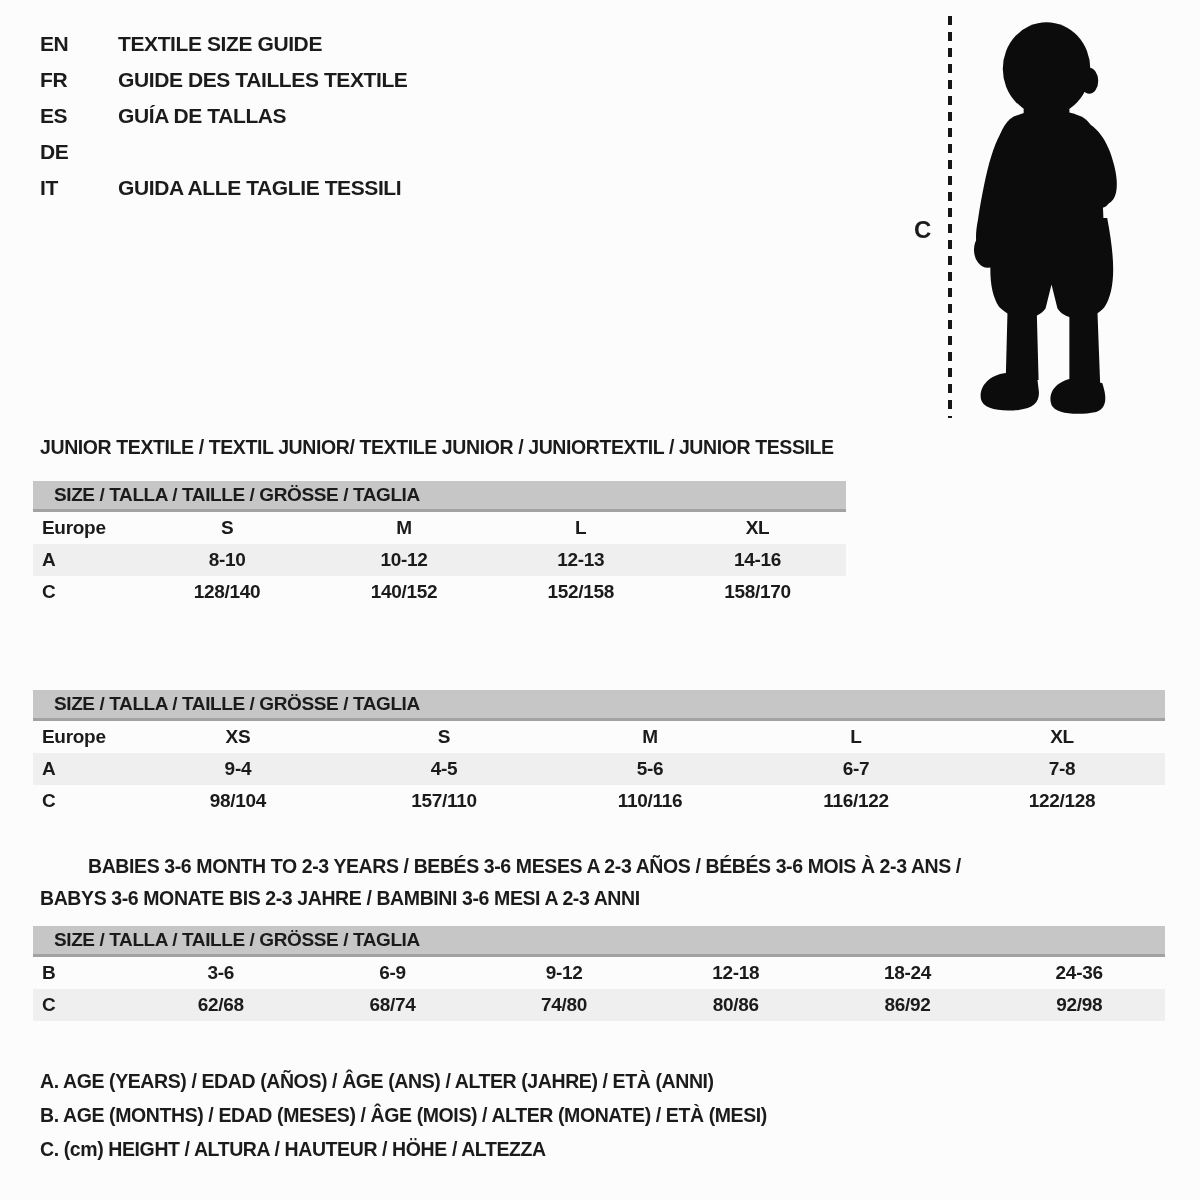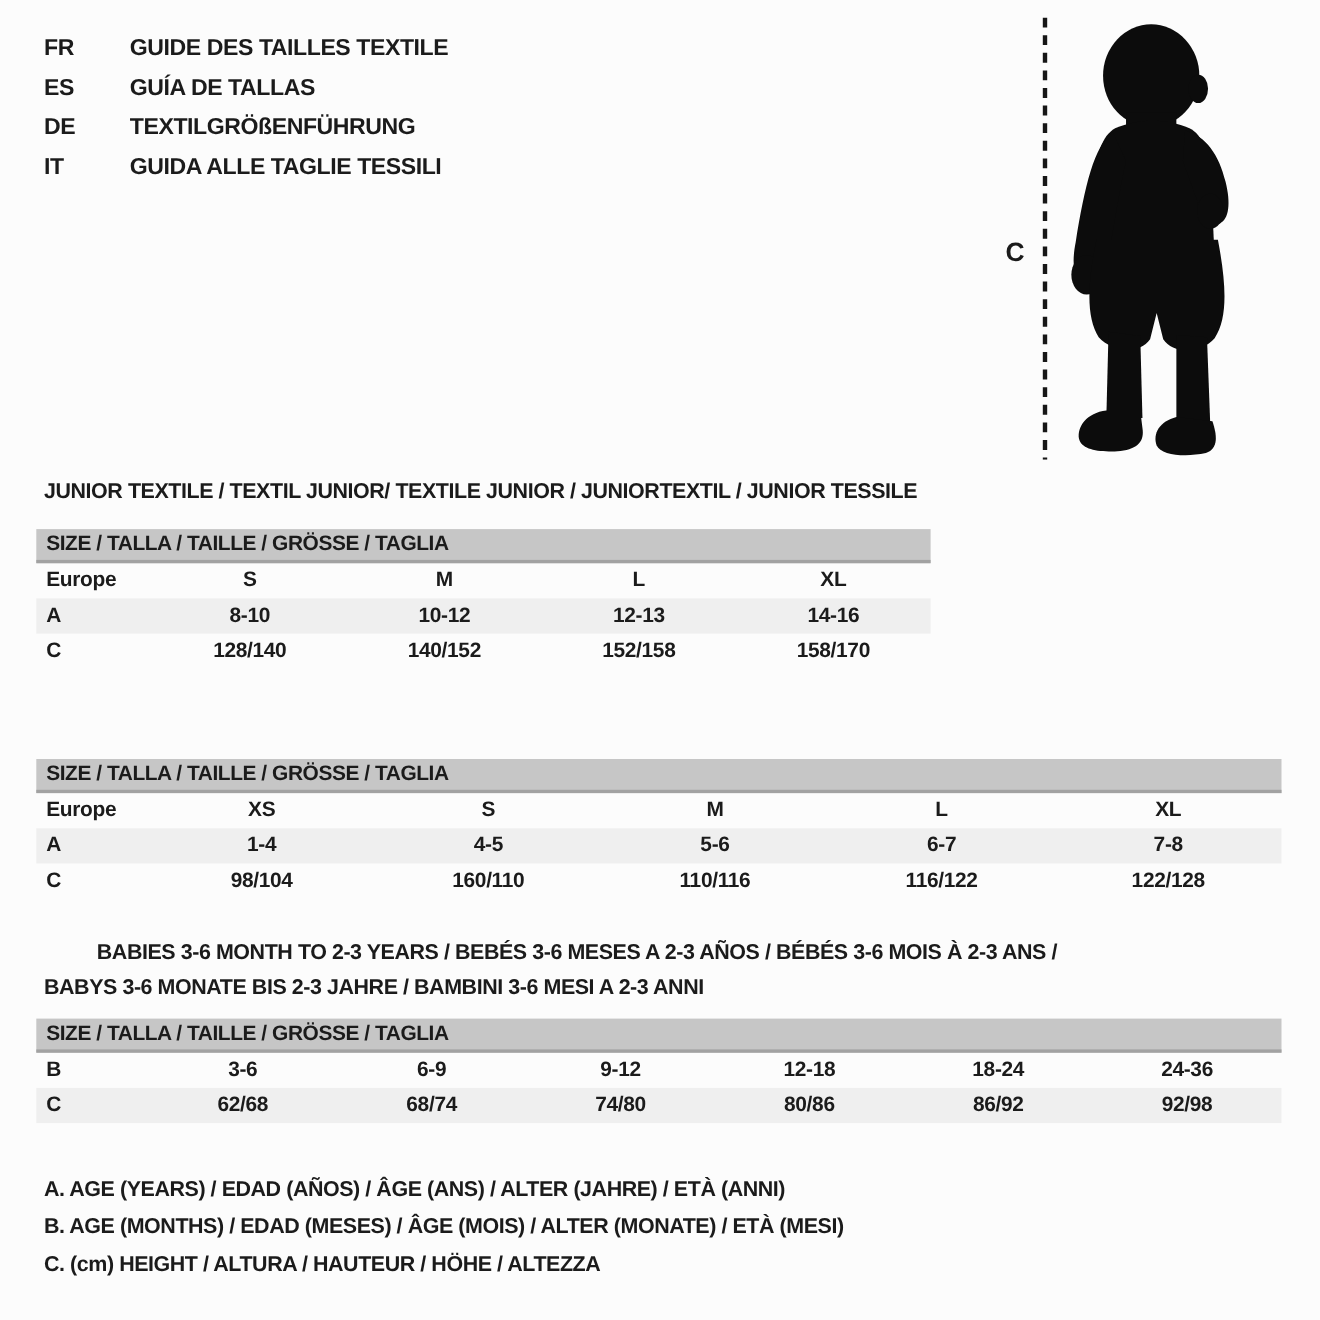--- a/index.html
+++ b/index.html
@@ -24,50 +24,53 @@
   #title-children{top:646px;}
   #title-babies-1{top:855px;margin-left:48px;}
   #title-babies-2{top:887px;}
   
   .size-table{position:absolute;left:33px;}
   #table-junior{top:481px;width:813px;}
   #table-children{top:690px;width:1132px;}
   #table-babies{top:926px;width:1132px;}
   .size-bar{
     box-sizing:border-box;height:31px;background:#c6c6c6;border-bottom:3px solid #a2a2a2;
-    display:flex;align-items:center;padding-left:9px;font-size:19px;letter-spacing:-0.4px;
+    display:flex;align-items:center;padding-left:21px;font-size:19px;letter-spacing:-0.4px;
   }
   .t-row{display:flex;height:32px;align-items:center;font-size:19px;letter-spacing:-0.3px;}
   .t-row.shaded{background:#efefef;}
   .cell{flex:1 1 0;text-align:center;white-space:nowrap;}
   .label-cell{flex:0 0 13%;text-align:left;padding-left:9px;box-sizing:border-box;}
   .narrow-label .label-cell{flex:0 0 9%;}
   
   .legend-line{position:absolute;left:40px;font-size:19.5px;letter-spacing:-0.4px;white-space:nowrap;}
   #legend-a{top:1070px;}
   #legend-b{top:1104px;}
   #legend-c{top:1138px;}
 </style>
 </head>
 <body>
 
 <div id="canvas">
 
   <div class="lang-block">
     <div class="lang-row">
+      <span class="lang-code">EN</span>
+      <span class="lang-label">TEXTILE SIZE GUIDE</span>
+    </div>
+    <div class="lang-row">
       <span class="lang-code">FR</span>
       <span class="lang-label">GUIDE DES TAILLES TEXTILE</span>
     </div>
     <div class="lang-row">
       <span class="lang-code">ES</span>
       <span class="lang-label">GUÍA DE TALLAS</span>
     </div>
     <div class="lang-row">
       <span class="lang-code">DE</span>
-      <span class="lang-label">TEXTILGRÖßENFÜHRUNG</span>
     </div>
     <div class="lang-row">
       <span class="lang-code">IT</span>
       <span class="lang-label">GUIDA ALLE TAGLIE TESSILI</span>
     </div>
   </div>
 
   <div class="measure-line">
     <svg width="8" height="402" viewBox="0 0 8 402">
       <line x1="4" y1="0" x2="4" y2="402" stroke="#161616" stroke-width="4" stroke-dasharray="9 7"></line>
@@ -127,30 +130,30 @@
         <div class="t-row">
           <span class="cell label-cell">Europe</span>
           <span class="cell">XS</span>
           <span class="cell">S</span>
           <span class="cell">M</span>
           <span class="cell">L</span>
           <span class="cell">XL</span>
         </div>
         <div class="t-row shaded">
           <span class="cell label-cell">A</span>
-          <span class="cell">1-4</span>
+          <span class="cell">9-4</span>
           <span class="cell">4-5</span>
           <span class="cell">5-6</span>
           <span class="cell">6-7</span>
           <span class="cell">7-8</span>
         </div>
         <div class="t-row">
           <span class="cell label-cell">C</span>
           <span class="cell">98/104</span>
-          <span class="cell">160/110</span>
+          <span class="cell">157/110</span>
           <span class="cell">110/116</span>
           <span class="cell">116/122</span>
           <span class="cell">122/128</span>
         </div>
       </div>
   </div>
 
   <div class="section-title" id="title-babies-1">BABIES 3-6 MONTH TO 2-3 YEARS / BEBÉS 3-6 MESES A 2-3 AÑOS / BÉBÉS 3-6 MOIS À 2-3 ANS /</div>
   <div class="section-title" id="title-babies-2">BABYS 3-6 MONATE BIS 2-3 JAHRE / BAMBINI 3-6 MESI A 2-3 ANNI</div>
   <div class="size-table narrow-label" id="table-babies">

